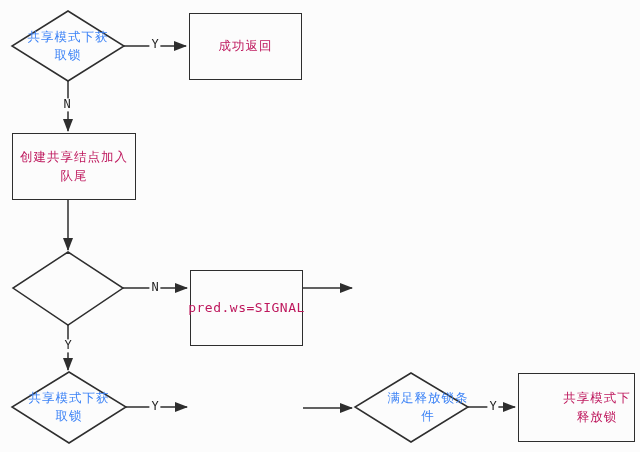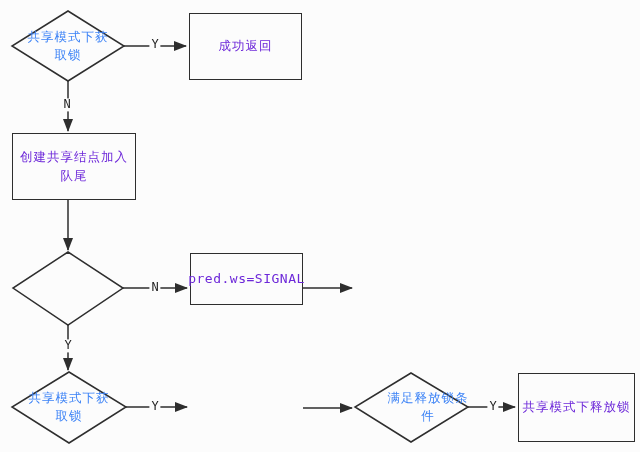--- a/index.html
+++ b/index.html
@@ -27,21 +27,21 @@
     border: 1.5px solid #2e2e2e;
     background: #fcfcfc;
     display: flex;
     align-items: center;
     justify-content: center;
     text-align: center;
     font-family: "DejaVu Serif", serif;
     font-size: 12.5px;
     letter-spacing: 1px;
     line-height: 1.45;
-    color: #6d28d9;
+    color: #be185d;
     white-space: pre-line;
     box-sizing: border-box;
   }
   .mono-box {
     font-family: "DejaVu Sans Mono", monospace;
     letter-spacing: 0.5px;
     font-size: 13px;
   }
   .decision-label {
     position: absolute;
@@ -94,25 +94,25 @@
     <line class="edge" x1="126" y1="407" x2="187" y2="407" marker-end="url(#arrow)"></line>
     <line class="edge" x1="303" y1="408" x2="352" y2="408" marker-end="url(#arrow)"></line>
     <line class="edge" x1="468" y1="407" x2="515" y2="407" marker-end="url(#arrow)"></line>
   </svg>
 
   <div class="process-box" style="left:189px; top:13px; width:113px; height:67px;">成功返回</div>
 
   <div class="process-box" style="left:12px; top:133px; width:124px; height:67px;">创建共享结点加入
 队尾</div>
 
-  <div class="process-box mono-box" style="left:190px; top:253px; width:113px; height:52px;text-align:right;">pred.ws=SIGNAL</div>
+  <div class="process-box mono-box" style="left:190px; top:270px; width:113px; height:76px;text-align:right;">pred.ws=SIGNAL</div>
 
 
 
-  <div class="process-box" style="left:518px; top:373px; width:117px; height:69px;">共享模式下释放锁</div>
+  <div class="process-box" style="left:518px; top:373px; width:117px; height:69px;padding-left:41px;">共享模式下释放锁</div>
 
   <div class="decision-label" style="left:8px; top:26px; width:120px; height:40px;">共享模式下获
 取锁</div>
 
 
   <div class="decision-label" style="left:9px; top:387px; width:120px; height:40px;">共享模式下获
 取锁</div>
 
   <div class="decision-label" style="left:368px; top:387px; width:120px; height:40px;">满足释放锁条
 件</div>

